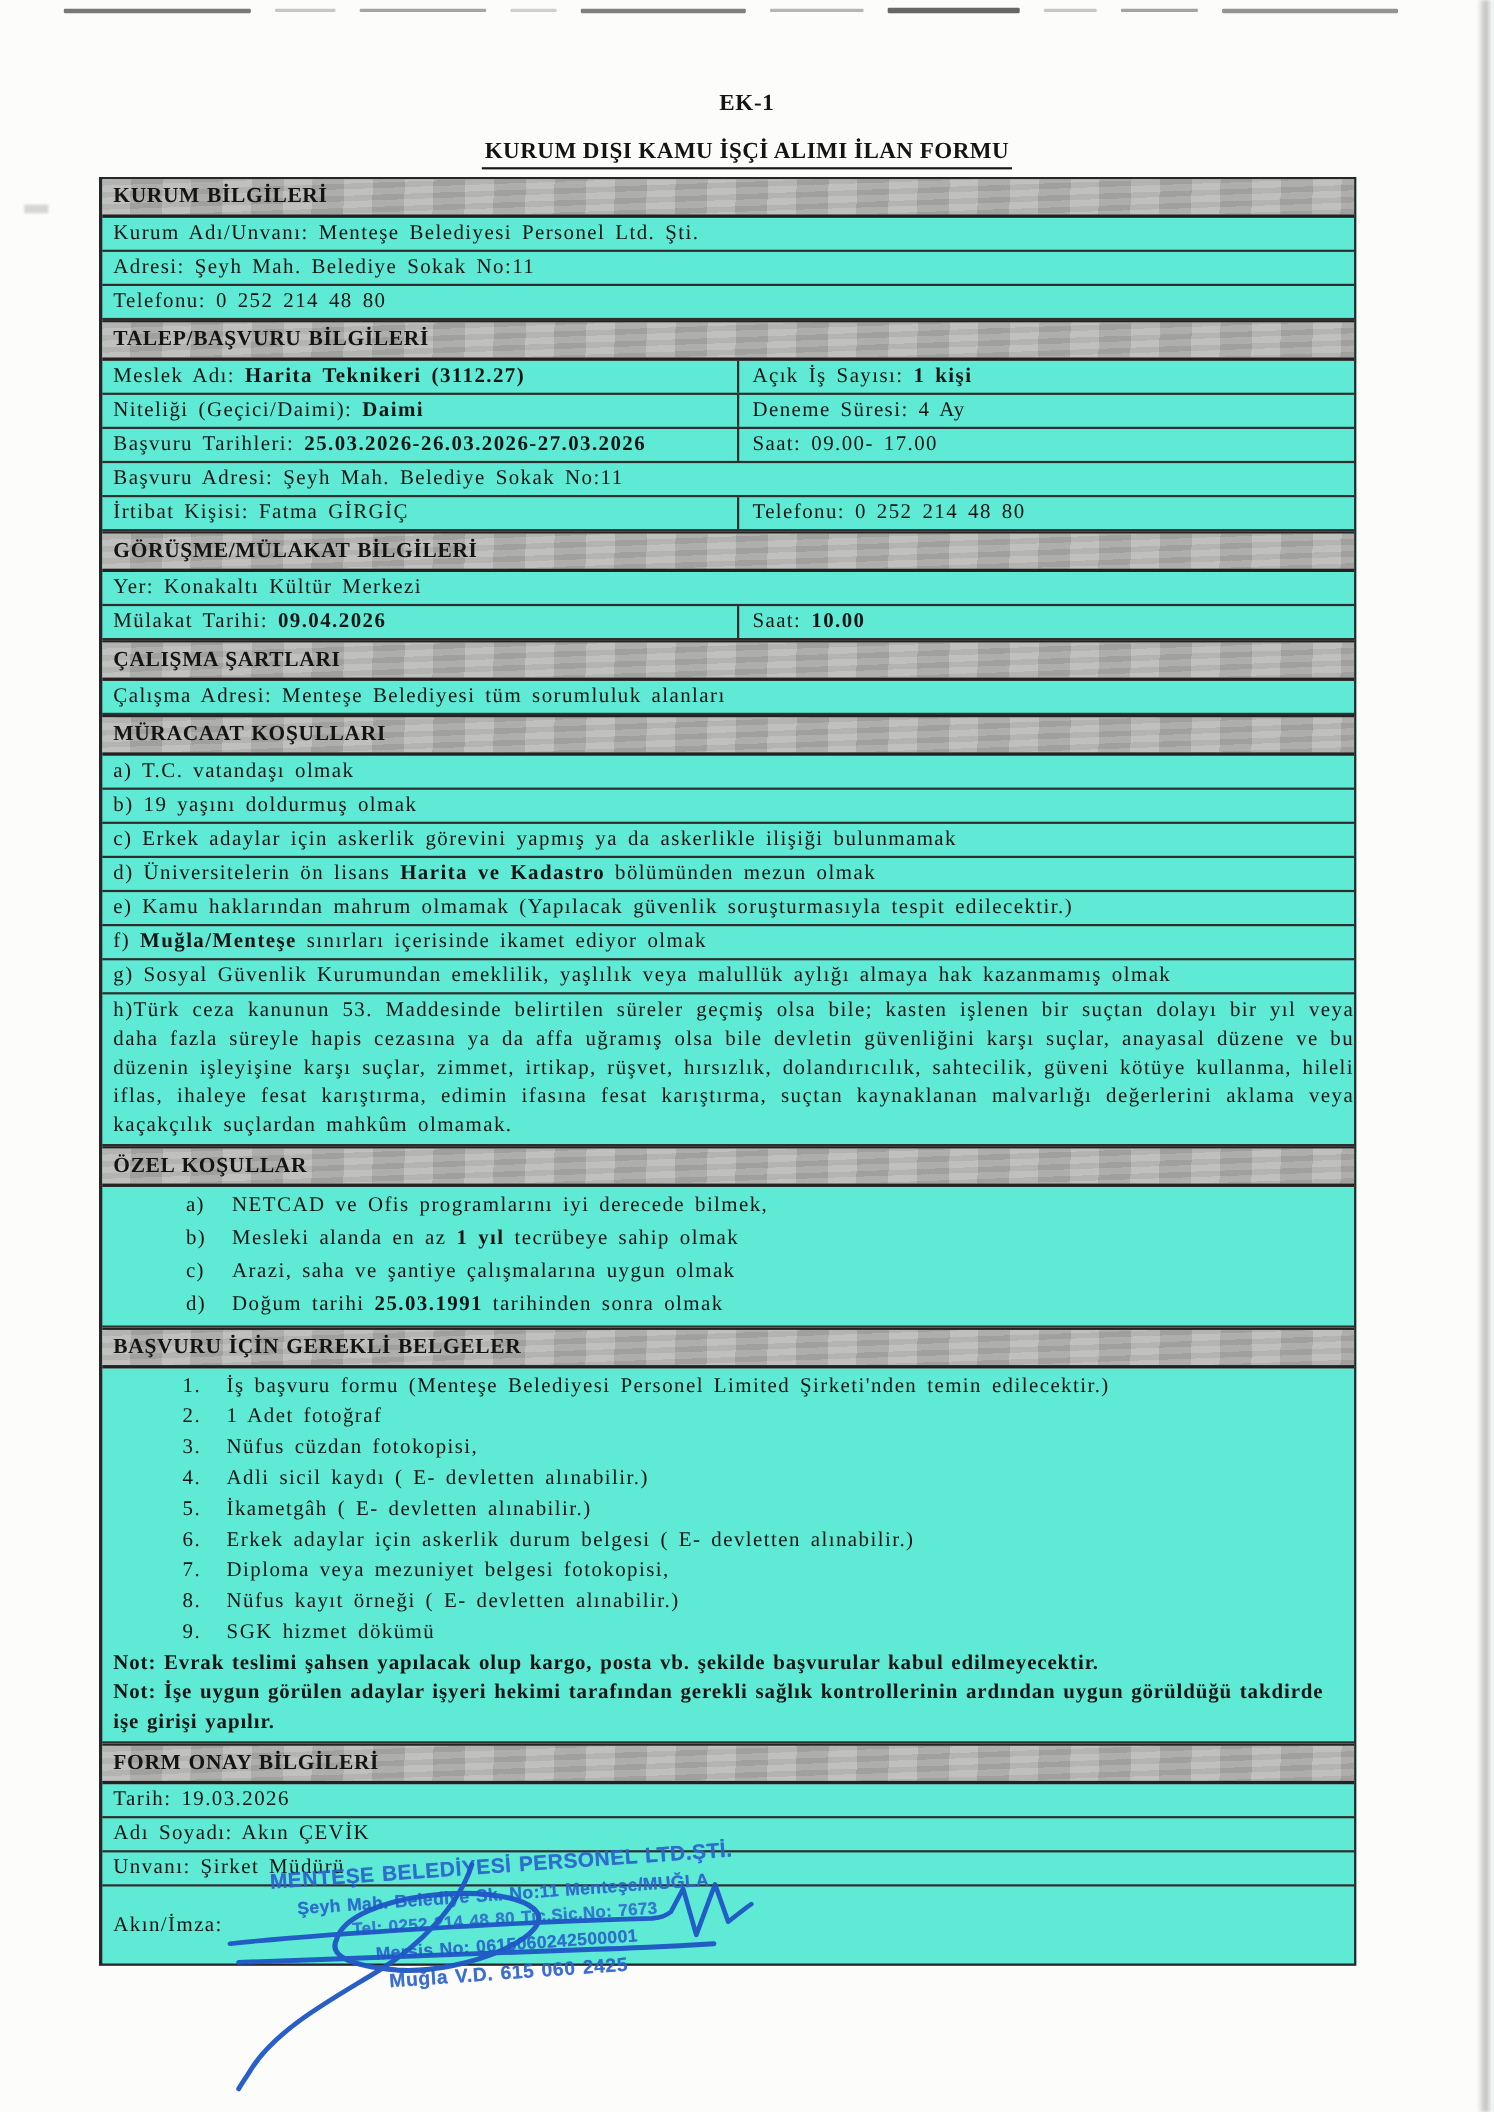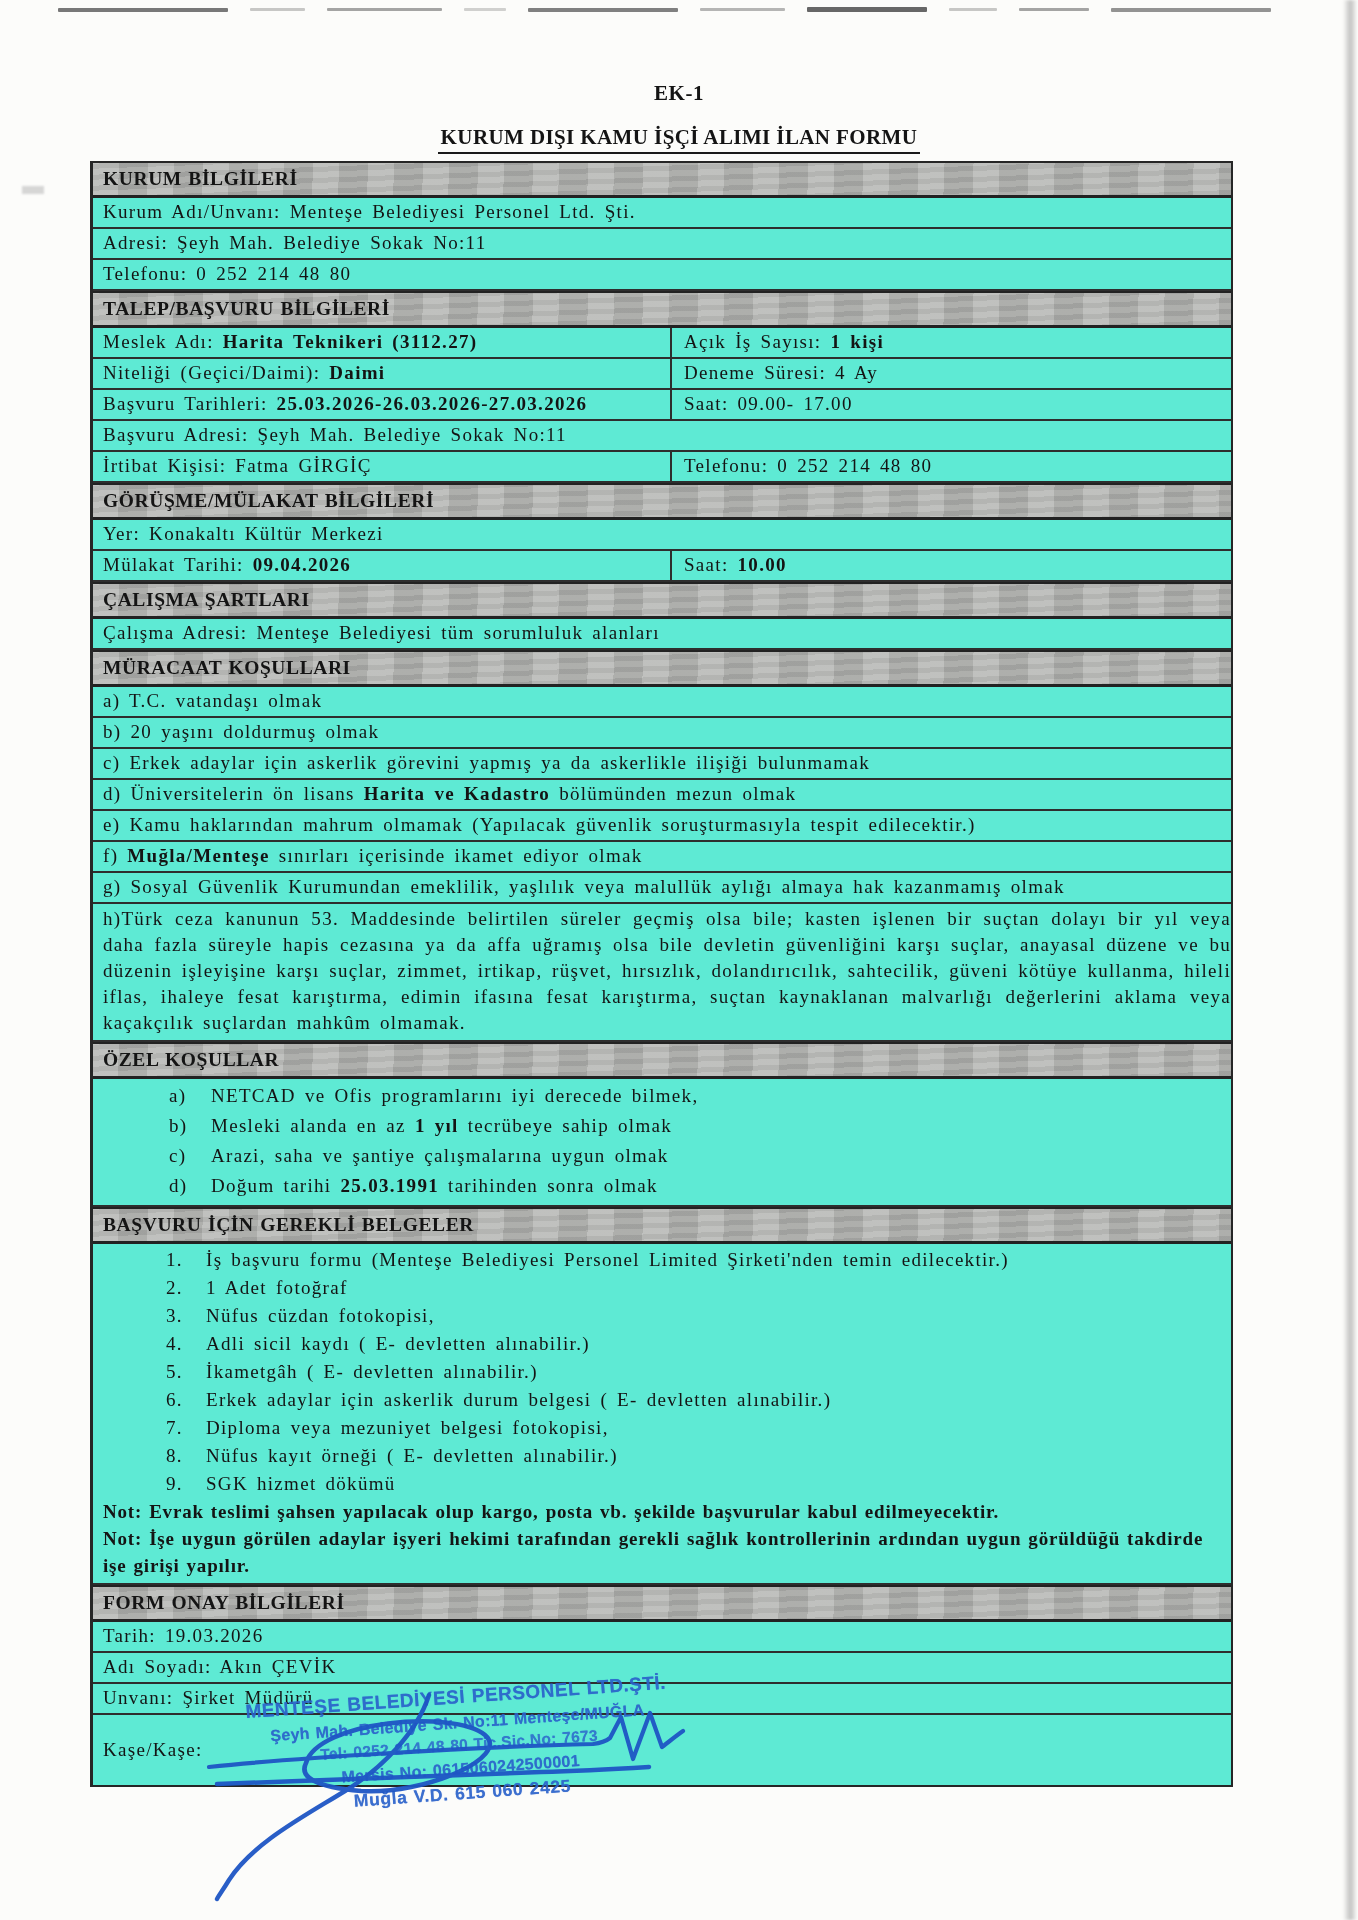--- a/index.html
+++ b/index.html
@@ -171,21 +171,21 @@
   <div class="row2">
     <div class="cell-l"><span>Mülakat Tarihi: </span><b>09.04.2026</b></div>
     <div class="cell-r"><span>Saat: </span><b>10.00</b></div>
   </div>
 
   <div class="bar">ÇALIŞMA ŞARTLARI</div>
   <div class="row"><span>Çalışma Adresi: </span><span>Menteşe Belediyesi tüm sorumluluk alanları</span></div>
 
   <div class="bar">MÜRACAAT KOŞULLARI</div>
   <div class="row"><span>a) T.C. vatandaşı olmak</span><b></b><span></span></div>
-  <div class="row"><span>b) 20 yaşını doldurmuş olmak</span><b></b><span></span></div>
+  <div class="row"><span>b) 19 yaşını doldurmuş olmak</span><b></b><span></span></div>
   <div class="row"><span>c) Erkek adaylar için askerlik görevini yapmış ya da askerlikle ilişiği bulunmamak</span><b></b><span></span></div>
   <div class="row"><span>d) Üniversitelerin ön lisans </span><b>Harita ve Kadastro</b><span> bölümünden mezun olmak</span></div>
   <div class="row"><span>e) Kamu haklarından mahrum olmamak (Yapılacak güvenlik soruşturmasıyla tespit edilecektir.)</span><b></b><span></span></div>
   <div class="row"><span>f) </span><b>Muğla/Menteşe</b><span> sınırları içerisinde ikamet ediyor olmak</span></div>
   <div class="row"><span>g) Sosyal Güvenlik Kurumundan emeklilik, yaşlılık veya malullük aylığı almaya hak kazanmamış olmak</span><b></b><span></span></div>
   <div class="row row-justify"><span>h)Türk ceza kanunun 53. Maddesinde belirtilen süreler geçmiş olsa bile; kasten işlenen bir suçtan dolayı bir yıl veya daha fazla süreyle hapis cezasına ya da affa uğramış olsa bile devletin güvenliğini karşı suçlar, anayasal düzene ve bu düzenin işleyişine karşı suçlar, zimmet, irtikap, rüşvet, hırsızlık, dolandırıcılık, sahtecilik, güveni kötüye kullanma, hileli iflas, ihaleye fesat karıştırma, edimin ifasına fesat karıştırma, suçtan kaynaklanan malvarlığı değerlerini aklama veya kaçakçılık suçlardan mahkûm olmamak.</span><b></b><span></span></div>
 
   <div class="bar">ÖZEL KOŞULLAR</div>
   <div class="block">
     <div class="li-letter"><span class="marker">a)</span><span>NETCAD ve Ofis programlarını iyi derecede bilmek,</span><b></b><span></span></div>
@@ -208,21 +208,21 @@
     <div class="note-line">Not: Evrak teslimi şahsen yapılacak olup kargo, posta vb. şekilde başvurular kabul edilmeyecektir.</div>
     <div class="note-line">Not: İşe uygun görülen adaylar işyeri hekimi tarafından gerekli sağlık kontrollerinin ardından uygun görüldüğü takdirde işe girişi yapılır.</div>
   </div>
 
   <div class="bar">FORM ONAY BİLGİLERİ</div>
   <div class="row"><span>Tarih: </span><span>19.03.2026</span></div>
   <div class="row"><span>Adı Soyadı: </span><span>Akın ÇEVİK</span></div>
   <div class="row"><span>Unvanı: </span><span>Şirket Müdürü</span></div>
 
   <div class="kase-row">
-    <span>Kaşe/Kaşe:</span>
+    <span>Akın/İmza:</span>
 
     <div class="stamp">
       <div class="s1">MENTEŞE BELEDİYESİ PERSONEL LTD.ŞTİ.</div>
       <div class="s2">Şeyh Mah. Belediye Sk. No:11 Menteşe/MUĞLA</div>
       <div class="s3">Tel: 0252 214 48 80 Tic.Sic.No: 7673</div>
       <div class="s4">Mersis No: 0615060242500001</div>
       <div class="s5">Muğla V.D. 615 060 2425</div>
     </div>
 
     <svg class="signature-svg" viewBox="0 0 600 220" xmlns="http://www.w3.org/2000/svg">

